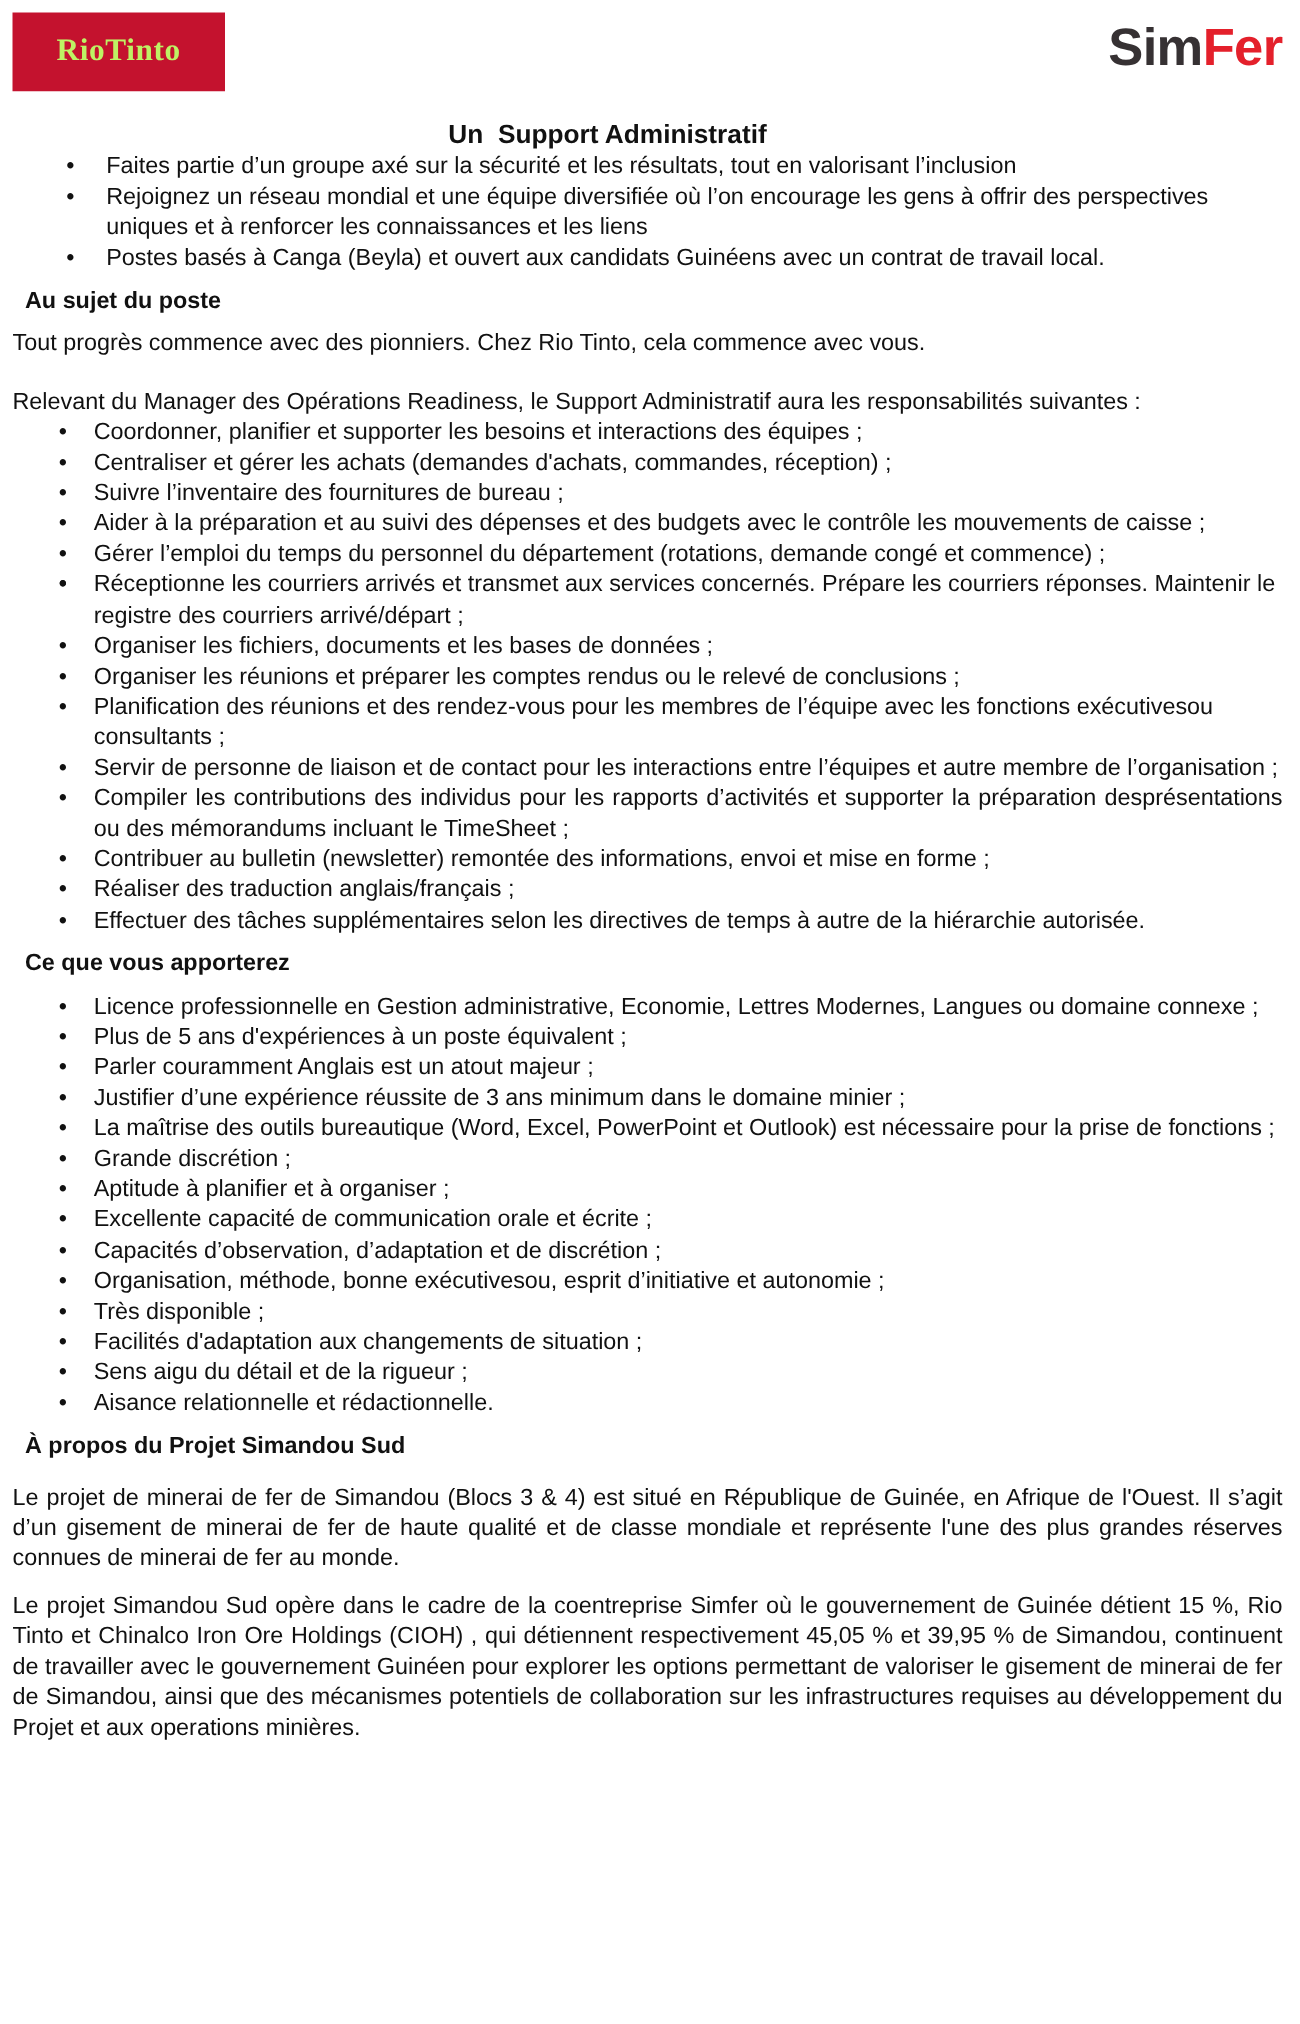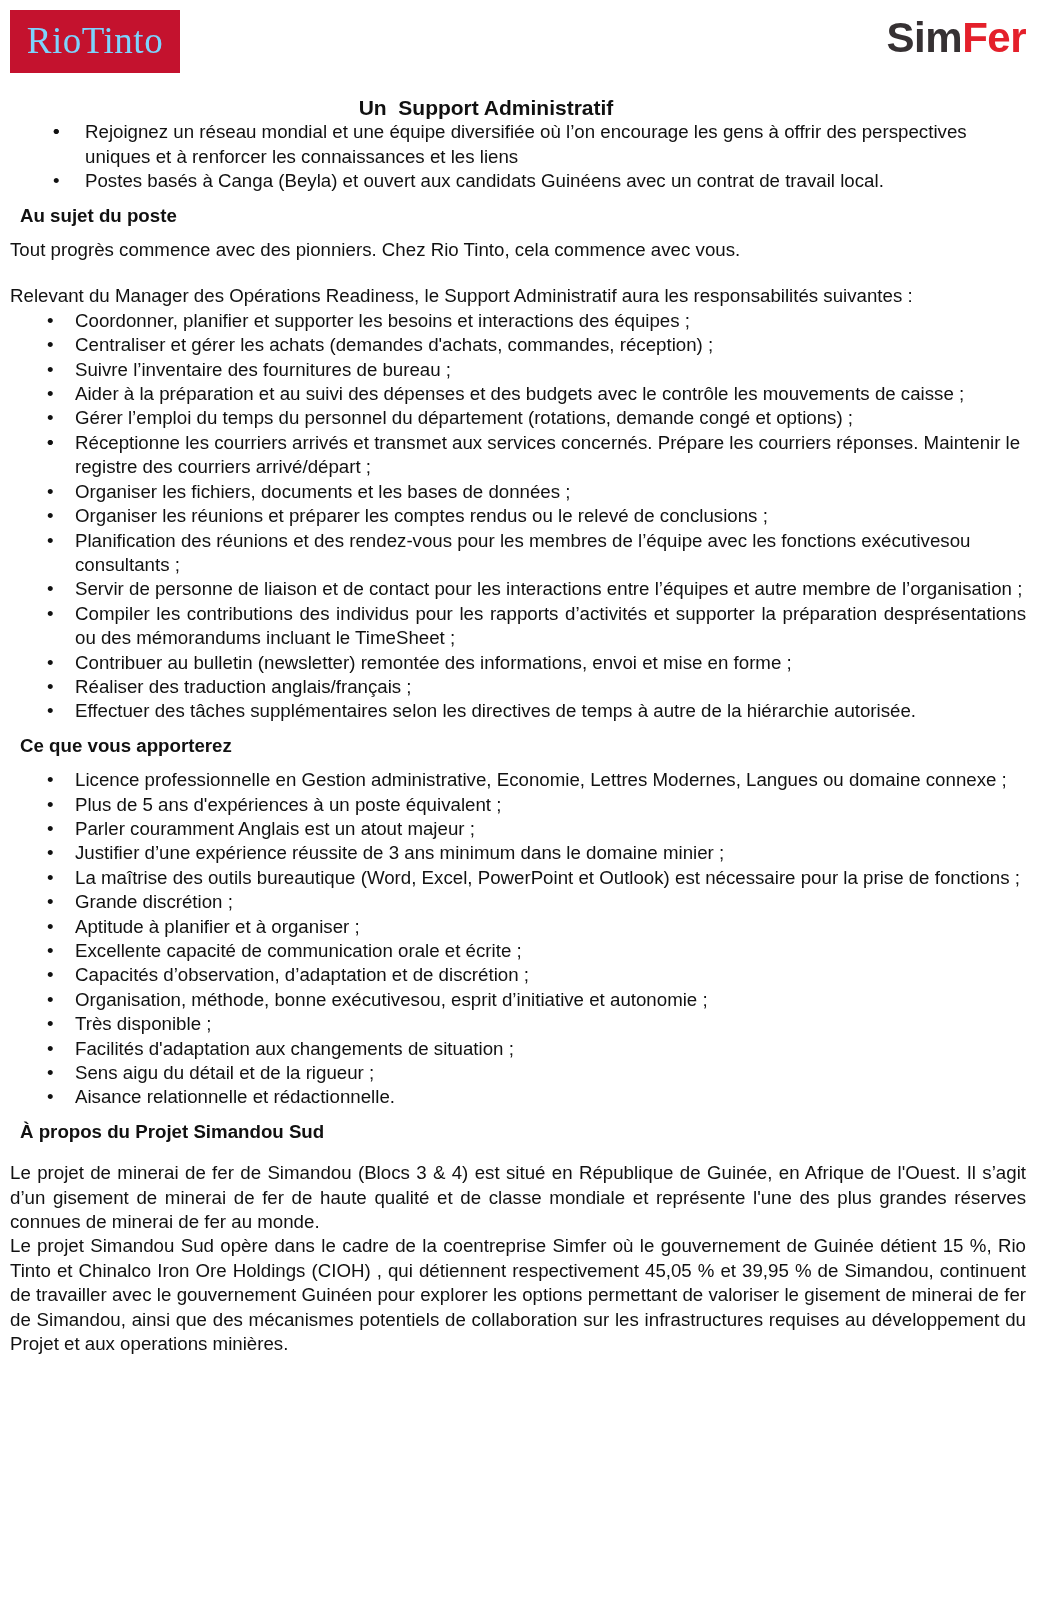--- a/index.html
+++ b/index.html
@@ -23,21 +23,21 @@
 
   
   .top { display: flex; justify-content: space-between; align-items: flex-start; height: 64px; }
   .rt-logo {
     width: 170px; height: 63px;
     background: var(--rio-red);
     display: flex; align-items: center; justify-content: center;
   }
   .rt-text {
     font-family: "Liberation Serif", serif;
-    color: #7dd3fc; font-size: 37px; font-weight: normal; letter-spacing: 0.5px;
+    color: #bef264; font-size: 25px; font-weight: bold; letter-spacing: 0.5px;
   }
   .simfer-logo { margin-top: 8px; font-size: 42px; font-weight: bold; line-height: 40px; letter-spacing: -0.5px; }
   .simfer-logo .sim { color: var(--simfer-dark); }
   .simfer-logo .fer { color: var(--simfer-red); }
 
   
   .doc-title {
     margin: 22px 0 0 0;
     padding-right: 64px;
     text-align: center;
@@ -48,21 +48,21 @@
 
   
   h2.sec-heading { font-size: 18.7px; line-height: 24.4px; font-weight: bold; margin: 10px; }
   p { margin: 0; }
   .m-h1 { margin-top: 11px; }
   .m-p1 { margin-top: 9px; }
   .m-p2 { margin-top: 22px; }
   .m-h2 { margin-top: 9px; }
   .m-h3 { margin-top: 23px; }
   .m-p3 { margin-top: 17px; }
-  .m-p4 { }
+  .m-p4 { margin-top: 13px; }
   .just { text-align: justify; }
 
   
   ul.bullets { list-style: none; margin: 0; padding: 0; }
   .intro-list { margin-top: 28px; }
   .resp-list  { margin-top: 21px; }
   .qual-list  { margin-top: 10px; }
   li.bullet-item { position: relative; padding-left: 65px; }
   li.bullet-item .dot { position: absolute; left: 37px; top: 0; }
   .intro-list li.bullet-item { padding-left: 75px; }
@@ -77,36 +77,36 @@
     <div class="rt-logo">
       <span class="rt-text">RioTinto</span>
     </div>
     <div class="simfer-logo"><span class="sim">Sim</span><span class="fer">Fer</span></div>
   </header>
 
   <h1 class="doc-title">Un  Support Administratif</h1>
 
   <ul class="bullets intro-list">
 
-  <li class="bullet-item"><span class="dot">•</span></li>
+  <li class="bullet-item"><span class="dot">•</span><span>Faites partie d’un groupe axé sur la sécurité et les résultats, tout en valorisant l’inclusion</span></li>
       <li class="bullet-item"><span class="dot">•</span><span>Rejoignez un réseau mondial et une équipe diversifiée où l’on encourage les gens à offrir des perspectives uniques et à renforcer les connaissances et les liens</span></li>
       <li class="bullet-item"><span class="dot">•</span><span>Postes basés à Canga (Beyla) et ouvert aux candidats Guinéens avec un contrat de travail local.</span></li>
     </ul>
 
   <section>
     <h2 class="sec-heading m-h1">Au sujet du poste</h2>
     <p class="m-p1">Tout progrès commence avec des pionniers. Chez Rio Tinto, cela commence avec vous.</p>
     <p class="m-p2">Relevant du Manager des Opérations Readiness, le Support Administratif aura les responsabilités suivantes :</p>
     <ul class="bullets resp-list">
 
     <li class="bullet-item"><span class="dot">•</span><span>Coordonner, planifier et supporter les besoins et interactions des équipes ;</span></li>
         <li class="bullet-item"><span class="dot">•</span><span>Centraliser et gérer les achats (demandes d'achats, commandes, réception) ;</span></li>
         <li class="bullet-item"><span class="dot">•</span><span>Suivre l’inventaire des fournitures de bureau ;</span></li>
         <li class="bullet-item"><span class="dot">•</span><span>Aider à la préparation et au suivi des dépenses et des budgets avec le contrôle les mouvements de caisse ;</span></li>
-        <li class="bullet-item"><span class="dot">•</span><span>Gérer l’emploi du temps du personnel du département (rotations, demande congé et options) ;</span></li>
+        <li class="bullet-item"><span class="dot">•</span><span>Gérer l’emploi du temps du personnel du département (rotations, demande congé et commence) ;</span></li>
         <li class="bullet-item"><span class="dot">•</span></li>
         <li class="bullet-item"><span class="dot">•</span><span>Réceptionne les courriers arrivés et transmet aux services concernés. Prépare les courriers réponses. Maintenir le registre des courriers arrivé/départ ;</span></li>
         <li class="bullet-item"><span class="dot">•</span><span>Organiser les fichiers, documents et les bases de données ;</span></li>
         <li class="bullet-item"><span class="dot">•</span><span>Organiser les réunions et préparer les comptes rendus ou le relevé de conclusions ;</span></li>
         <li class="bullet-item"><span class="dot">•</span><span>Planification des réunions et des rendez-vous pour les membres de l’équipe avec les fonctions exécutivesou consultants ;</span></li>
         <li class="bullet-item just"><span class="dot">•</span><span>Servir de personne de liaison et de contact pour les interactions entre l’équipes et autre membre de l’organisation ;</span></li>
         <li class="bullet-item just"><span class="dot">•</span><span>Compiler les contributions des individus pour les rapports d’activités et supporter la préparation desprésentations ou des mémorandums incluant le TimeSheet ;</span></li>
         <li class="bullet-item"><span class="dot">•</span><span>Contribuer au bulletin (newsletter) remontée des informations, envoi et mise en forme ;</span></li>
         <li class="bullet-item"><span class="dot">•</span><span>Réaliser des traduction anglais/français ;</span></li>
         <li class="bullet-item"><span class="dot">•</span><span>Effectuer des tâches supplémentaires selon les directives de temps à autre de la hiérarchie autorisée.</span></li>

